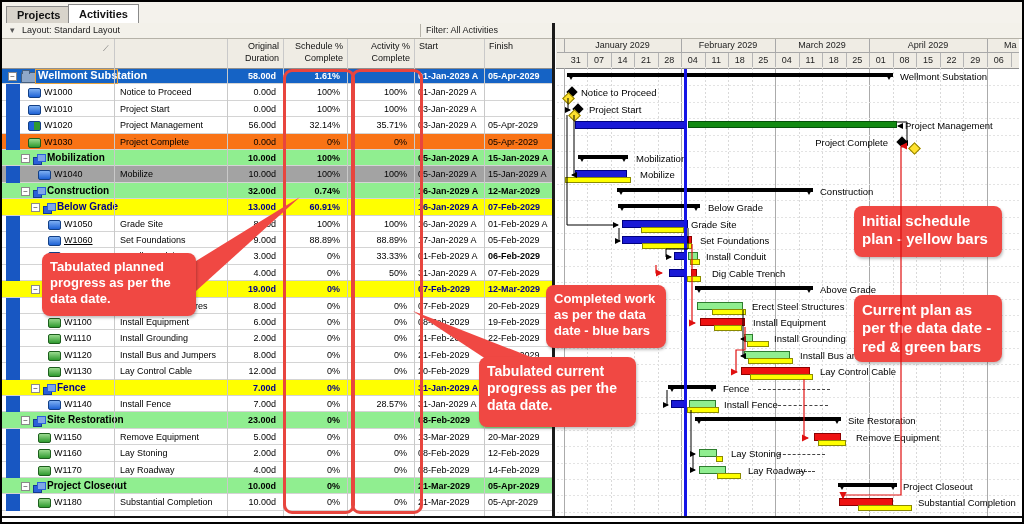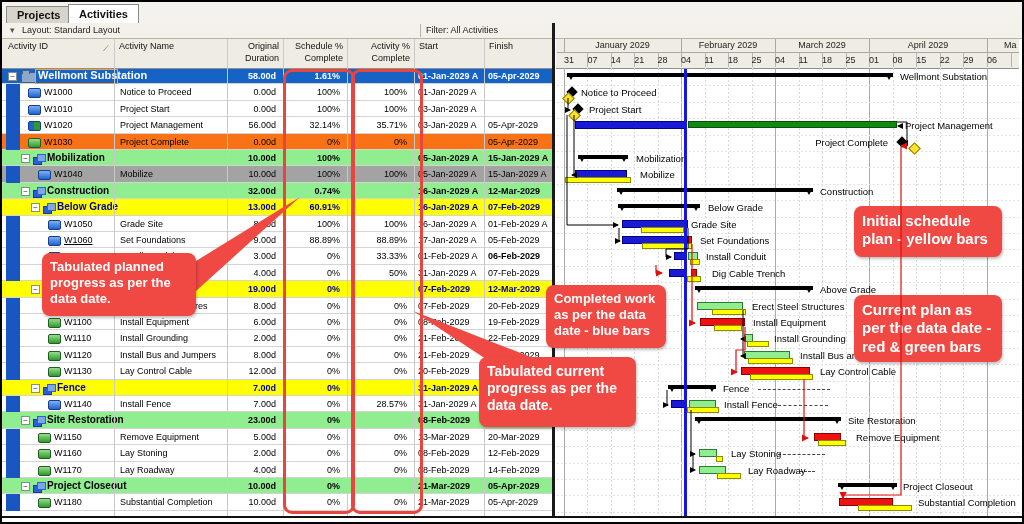--- a/index.html
+++ b/index.html
@@ -37,21 +37,21 @@
   .ico.wbs{width:11px;height:9px;border:none;border-radius:0;background:transparent;}
   .ico.wbs i{position:absolute;width:7px;height:6px;background:#2B5FD9;left:0;top:3px;border:1px solid #143B8F;}
   .ico.wbs b{position:absolute;width:7px;height:6px;background:#7FA7E8;left:4px;top:0;border:1px solid #2B5FD9;}
   .ico.folder{width:13px;height:9px;background:#8FA8C8;border:1px solid #46607f;border-radius:1px;}
   .ico.folder:before{content:"";position:absolute;left:0;top:-3px;width:6px;height:3px;background:#8FA8C8;border:1px solid #46607f;border-bottom:none;}
   
   .gantt{position:absolute;left:0;top:0;width:1024px;height:524px;z-index:3;
          clip-path:inset(38px 5px 8px 556px);}
   .ghead{position:absolute;left:556px;top:38px;width:463px;height:30px;background:#EFECE4;border-bottom:1px solid #8f8f8f;}
   .gm{position:absolute;top:0;height:14px;border-right:1px solid #a8a8a8;border-bottom:1px solid #a8a8a8;font-size:9px;color:#222;text-align:center;line-height:14px;overflow:hidden;}
-  .gw{position:absolute;top:15px;height:14px;border-right:1px solid #b5b5b5;font-size:9px;color:#222;line-height:14px;}
+  .gw{position:absolute;top:15px;height:14px;border-right:1px solid #b5b5b5;font-size:9px;color:#222;text-align:center;line-height:14px;}
   .gvweek{position:absolute;top:68px;height:448px;width:1px;background:repeating-linear-gradient(#D9D9D9 0 2px,transparent 2px 4px);}
   .gvmonth{position:absolute;top:68px;height:448px;width:1px;background:#ABABAB;}
   .ghrow{position:absolute;height:1px;background:repeating-linear-gradient(90deg,#E3E3E3 0 2px,transparent 2px 4px);}
   .bar{position:absolute;box-sizing:border-box;}
   .bar.sum{background:#000;height:4px;}
   .tri{position:absolute;width:0;height:0;border-left:4px solid transparent;border-right:4px solid transparent;border-top:7px solid #000;}
   .bar.blue{background:#1A1AD6;border:1px solid #000080;height:8px;}
   .bar.green{background:#128A12;border:1px solid #06510a;height:7px;}
   .bar.lg{background:#90EE90;border:1px solid #2E7D2E;height:8px;}
   .bar.red{background:#EE1111;border:1px solid #8d0000;height:8px;}
@@ -90,22 +90,20 @@
   </div>
 
   <div class="layoutbar">
     <span class="chev">▾</span>
     <span class="lb-text" style="left:20px">Layout: Standard Layout</span>
     <span class="lb-text" style="left:424px">Filter: All Activities</span>
     <span style="position:absolute;left:418px;top:1px;width:1px;height:13px;background:#b5b2a8"></span>
   </div>
 
   <div class="thead" id="thead">
-      <div class="th l" style="left: 2px; width: 111px;">Activity ID</div>
-      <div class="th l" style="left: 113px; width: 113px;">Activity Name</div>
       <div class="th r" style="left: 226px; width: 56px;">Original
 Duration</div>
       <div class="th r" style="left: 282px; width: 64px;">Schedule %
 Complete</div>
       <div class="th r" style="left: 346px; width: 67px;">Activity %
 Complete</div>
       <div class="th l" style="left: 413px; width: 70px;">Start</div>
       <div class="th l" style="left: 483px; width: 68px;">Finish</div>
     </div>
   <div class="sortglyph" style="left:103px;top:44px">⟋</div>

